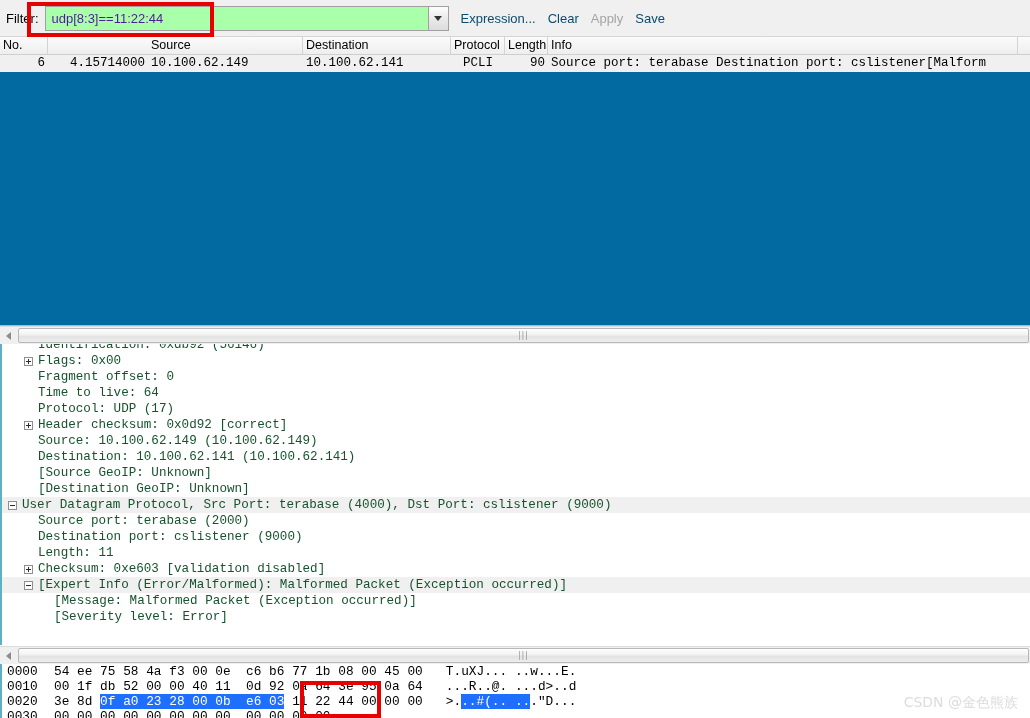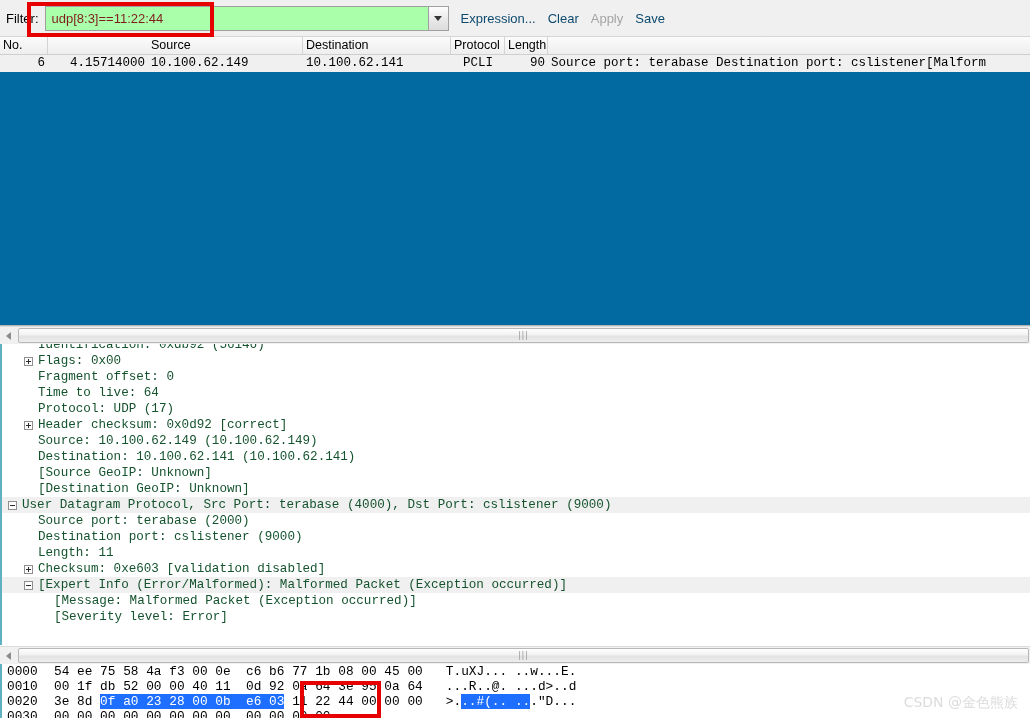--- a/index.html
+++ b/index.html
@@ -39,21 +39,21 @@
     width: 404px;
     border: 1px solid #a0a0a0;
     background: #aaffaa;
   }
   .filter-input {
     flex: 1;
     border: none; outline: none;
     background: #aaffaa;
     font-family: "Liberation Sans", sans-serif;
     font-size: 13px;
-    color: #7f1d1d;
+    color: #4c1d95;
     padding: 0 4px 0 6px;
     height: 100%;
   }
   .filter-dropdown-btn {
     width: 20px;
     background: linear-gradient(to bottom, #fdfdfd 0%, #eaeaea 50%, #dcdcdc 100%);
     border-left: 1px solid #a0a0a0;
     display: flex; align-items: center; justify-content: center;
     cursor: pointer;
   }
@@ -258,20 +258,21 @@
   <div class="annot-red" style="left:27px; top:2px; width:187px; height:35px;"></div>
 
   <div class="list-pane">
     <div class="list-header" id="listHeader">
         <div class="lh-cell" style="width: 48px;">No.</div>
         <div class="lh-cell" style="width: 100px; margin-top: 32px;">Time</div>
         <div class="lh-cell" style="width: 155px;">Source</div>
         <div class="lh-cell" style="width: 148px;">Destination</div>
         <div class="lh-cell" style="width: 54px;">Protocol</div>
         <div class="lh-cell" style="width: 43px;">Length</div>
+        <div class="lh-cell" style="width: 470px;">Info</div>
       </div>
     <div id="listRows">
         <div class="list-row">
           <div class="lr-cell ta-r" style="width: 48px;">6</div>
           <div class="lr-cell ta-r" style="width: 100px;">4.15714000</div>
           <div class="lr-cell ta-l" style="width: 155px;">10.100.62.149</div>
           <div class="lr-cell ta-l" style="width: 148px;">10.100.62.141</div>
           <div class="lr-cell ta-c" style="width: 54px;">PCLI</div>
           <div class="lr-cell ta-r" style="width: 43px;">90</div>
           <div class="lr-cell ta-l" style="width: 470px;">Source port: terabase  Destination port: cslistener[Malform</div>

